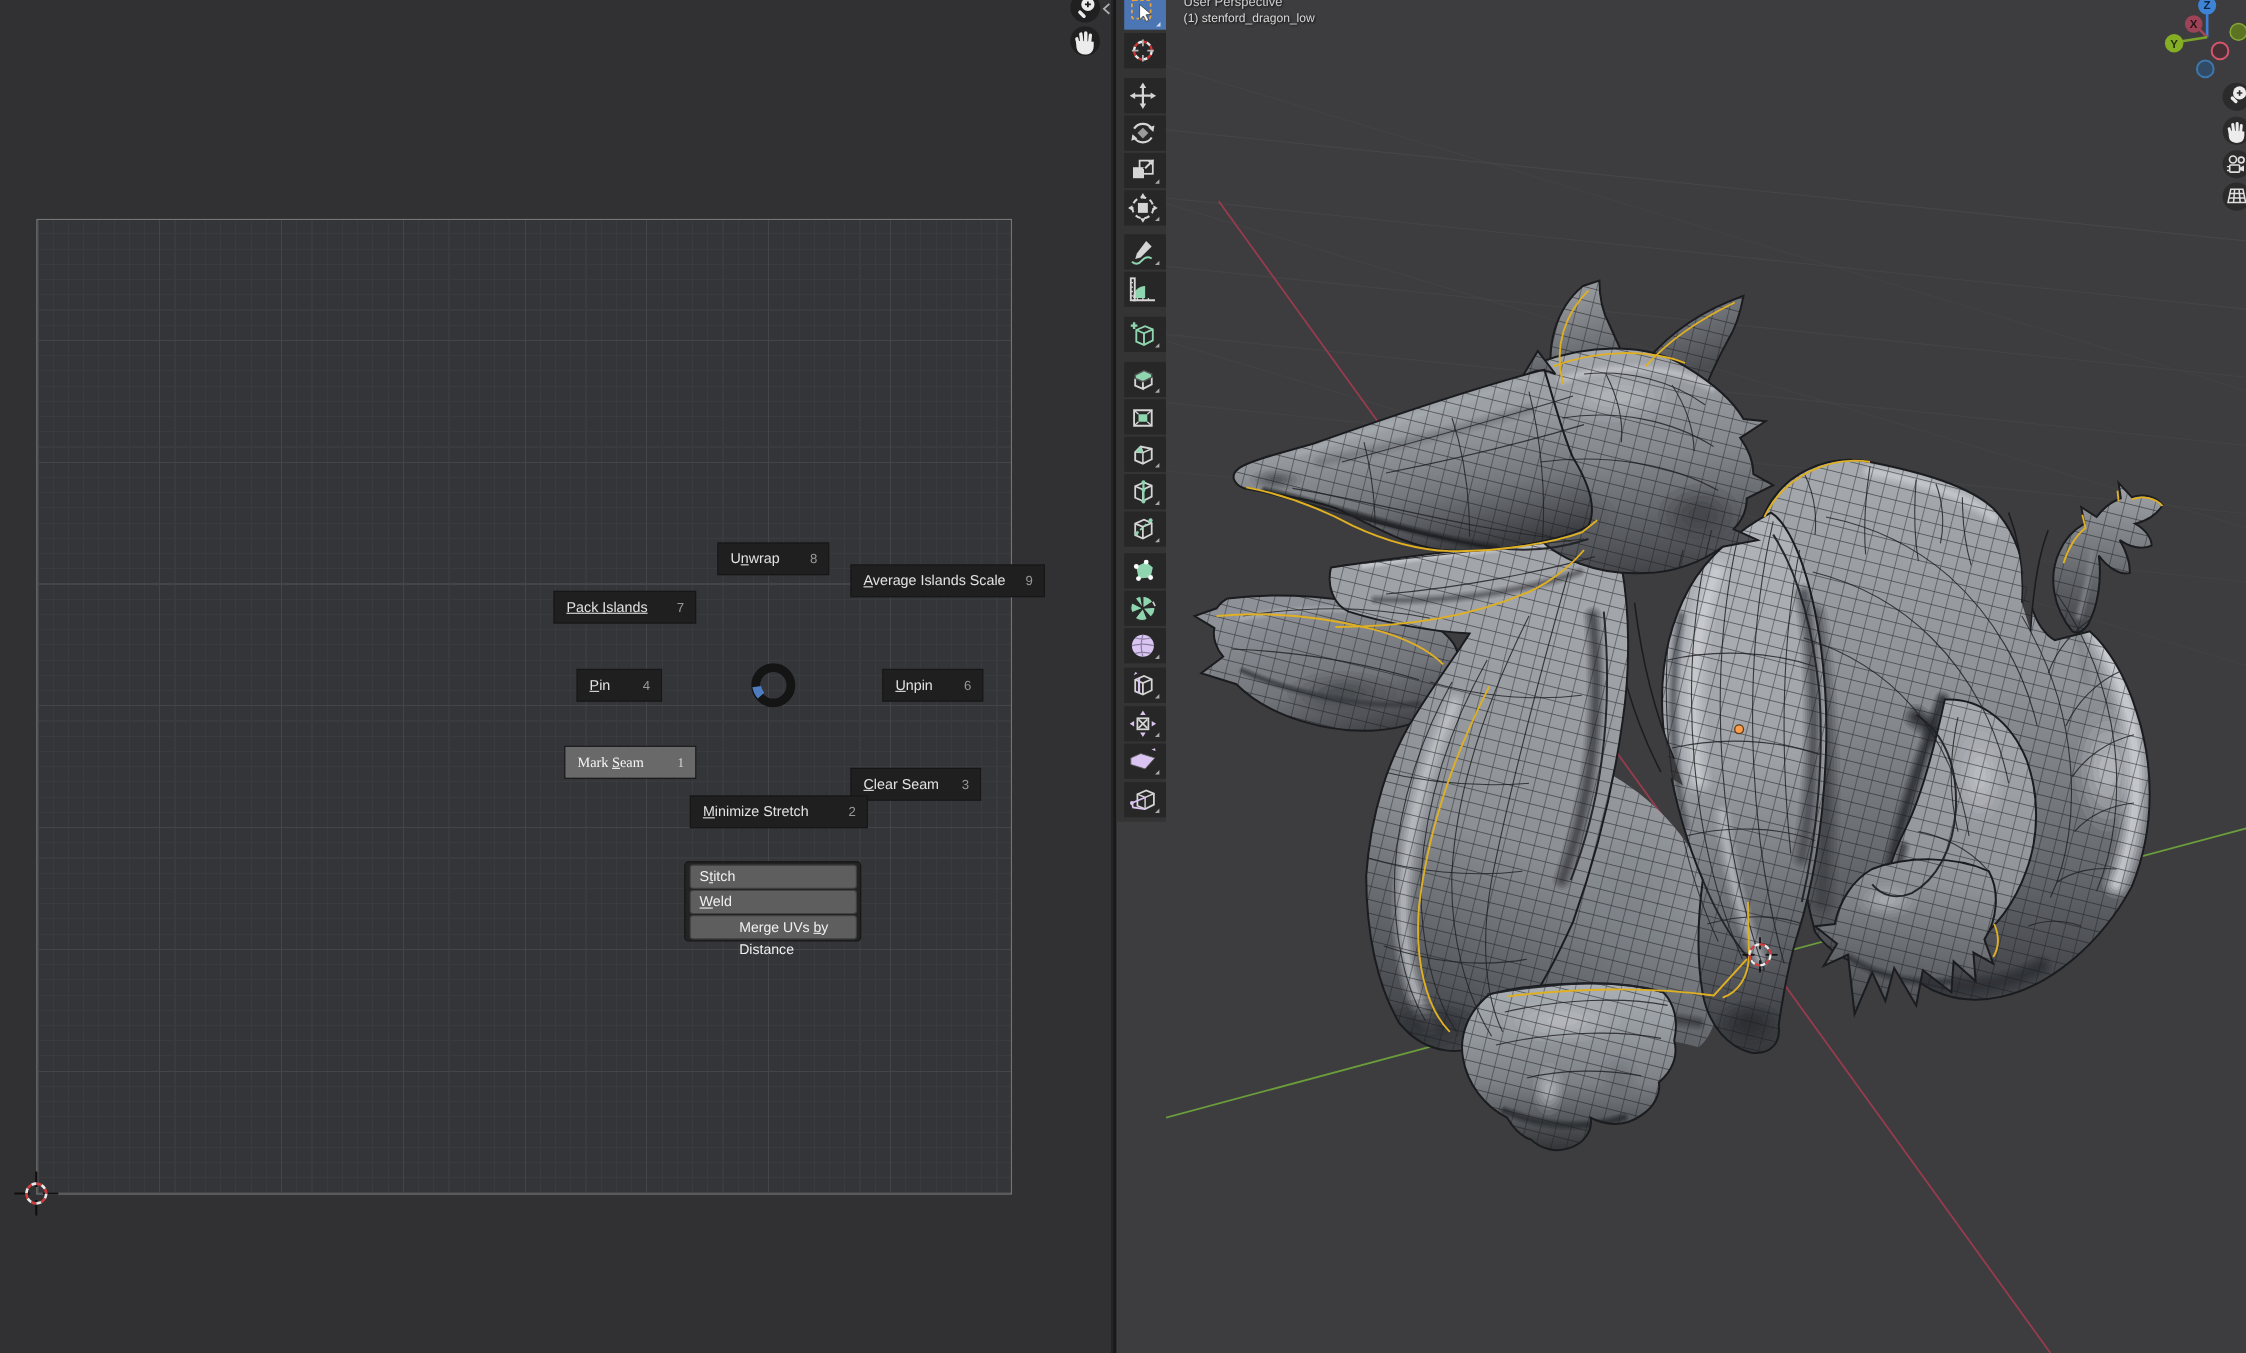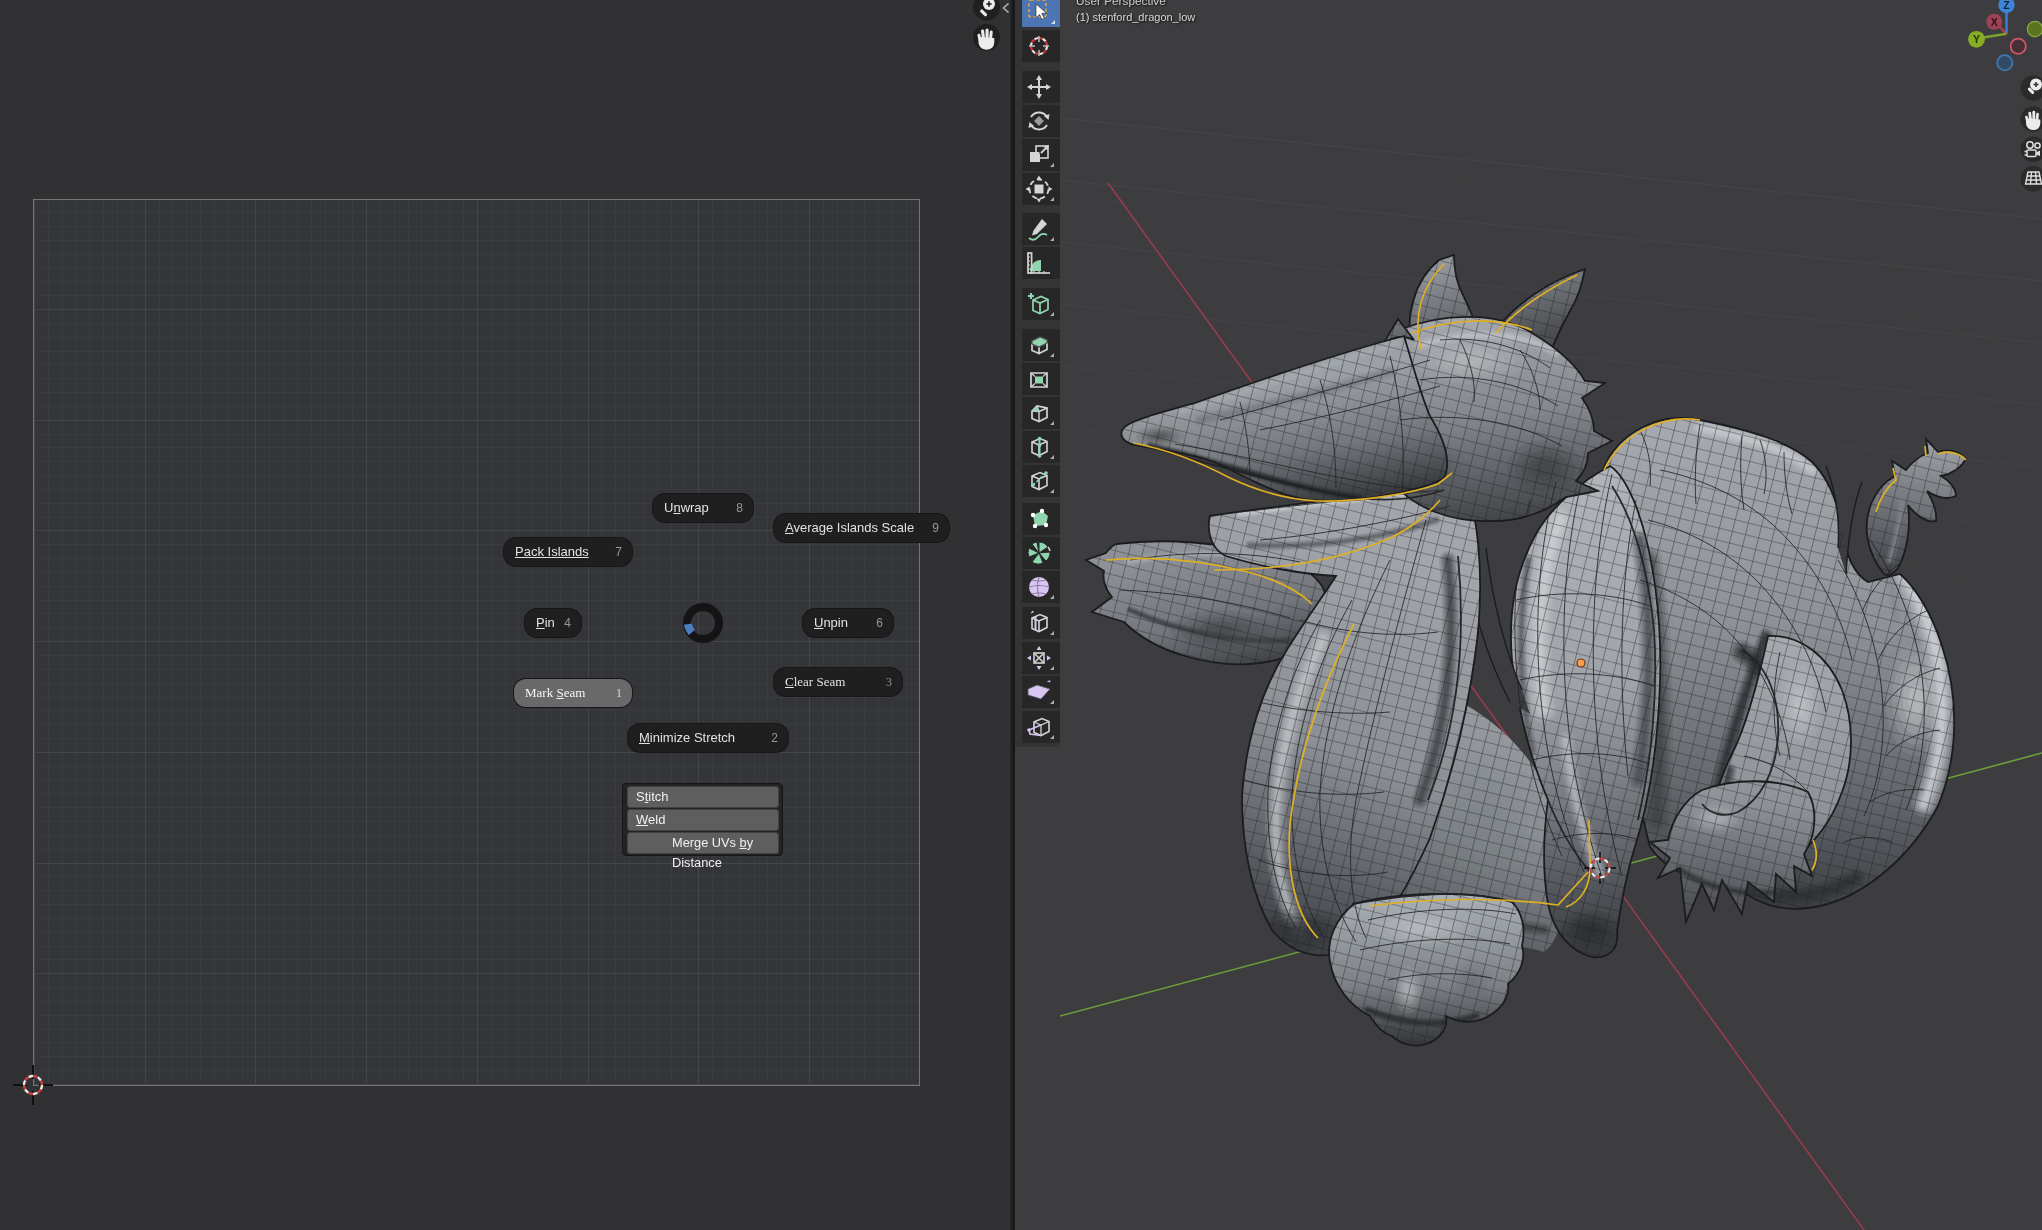--- a/index.html
+++ b/index.html
@@ -5,21 +5,21 @@
 html,body{margin:0;padding:0;background:#313133;}
 *{box-sizing:border-box;}
 #root{position:relative;width:2042px;height:1230px;overflow:hidden;background:#313133;font-family:"Liberation Sans",sans-serif;}
 #uvgrid{position:absolute;left:33px;top:199px;width:887px;height:887px;background-color:#343539;
 border:1px solid #757575;
 background-image:
 repeating-linear-gradient(90deg,#444548 0px,#444548 1px,transparent 1px,transparent 110.71px),
 repeating-linear-gradient(0deg,#444548 0px,#444548 1px,transparent 1px,transparent 110.71px),
 repeating-linear-gradient(90deg,#3a3b3e 0px,#3a3b3e 1px,transparent 1px,transparent 13.839px),
 repeating-linear-gradient(0deg,#3a3b3e 0px,#3a3b3e 1px,transparent 1px,transparent 13.839px);}
-.pie{position:absolute;height:28px;background:#1f1f1f;border-radius:12px;color:#e2e2e2;font-size:13px;line-height:28px;padding-left:11px;box-shadow:0 0 0 1px #161616;}
+.pie{position:absolute;height:28px;background:#1f1f1f;border-radius:0;color:#e2e2e2;font-size:13px;line-height:28px;padding-left:11px;box-shadow:0 0 0 1px #161616;}
 .pie .num{position:absolute;right:10px;color:#989898;font-size:12px;}
 .sub{position:absolute;left:627px;width:152px;height:22px;background:#5e5e5e;border:1px solid #424242;border-radius:3px;color:#f0f0f0;font-size:13px;line-height:20px;padding-left:8px;}
 #vhead{position:absolute;left:1076px;top:-6px;color:#cccccc;font-size:11.8px;line-height:15px;text-shadow:1px 1px 2px rgba(0,0,0,.8);}
 #vhead2{position:absolute;left:1076px;top:10px;color:#d8d8d8;font-size:11px;line-height:15px;text-shadow:1px 1px 2px rgba(0,0,0,.8);}
 .tbtn{position:absolute;left:1022px;width:38px;height:32px;background:#272727;}
 </style>
 </head>
 <body>
 <div id="root">
 
@@ -50,24 +50,24 @@
       <path d="M-8 2 Q-8.5 8 -4.5 10.5 Q-1 12.5 3.5 11 Q7.5 9.5 7.8 4 L7.8 0 L-8 -1 Z"></path>
     </g>
   </svg>
   <svg style="position:absolute;left:1001px;top:2px;" width="10" height="12" viewBox="0 0 10 12">
       <path d="M7.5 1.5 L2.5 6 L7.5 10.5" fill="none" stroke="#b0b0b0" stroke-width="1.6"></path>
     </svg>
 
   <div class="pie" style="left:653px;top:494px;width:100px;">U<span style="text-decoration:underline;">n</span>wrap<span class="num">8</span></div>
   <div class="pie" style="left:504px;top:538px;width:128px;text-decoration:underline;">Pack <span style="text-decoration:underline;">I</span>slands<span class="num">7</span></div>
   <div class="pie" style="left:774px;top:514px;width:175px;"><span style="text-decoration:underline;">A</span>verage Islands Scale<span class="num">9</span></div>
-  <div class="pie" style="left:525px;top:609px;width:56px;"><span style="text-decoration:underline;">P</span>in<span class="num">4</span></div>
+  <div class="pie" style="left:525px;top:609px;width:76px;"><span style="text-decoration:underline;">P</span>in<span class="num">4</span></div>
   <div class="pie" style="left:803px;top:609px;width:90px;"><span style="text-decoration:underline;">U</span>npin<span class="num">6</span></div>
   <div class="pie" style="left:514px;top:679px;width:118px;background:#696969;color:#f5f5f5;font-family:Liberation Serif, serif;">Mark <span style="text-decoration:underline;">S</span>eam<span class="num" style="color:#d8d8d8;">1</span></div>
-  <div class="pie" style="left:774px;top:668px;width:128px;font-family:Liberation Serif, serif;"><span style="text-decoration:underline;">C</span>lear Seam<span class="num">3</span></div>
+  <div class="pie" style="left:774px;top:699px;width:117px;"><span style="text-decoration:underline;">C</span>lear Seam<span class="num">3</span></div>
   <div class="pie" style="left:628px;top:724px;width:160px;"><span style="text-decoration:underline;">M</span>inimize Stretch<span class="num">2</span></div>
 
   <div style="position:absolute;left:622px;top:783px;width:161px;height:73px;background:#232323;border:1px solid #161616;border-radius:4px;"></div>
   <div class="sub" style="top:786px;">S<span style="text-decoration:underline;">t</span>itch</div>
   <div class="sub" style="top:809px;"><span style="text-decoration:underline;">W</span>eld</div>
   <div class="sub" style="top:832px;font-size:12.8px;padding-left:44px;">Merge UVs <span style="text-decoration:underline;">b</span>y Distance</div>
 
   <svg style="position:absolute;left:675px;top:595px;" width="56" height="56" viewBox="0 0 56 56">
     <circle cx="28" cy="28" r="16" fill="none" stroke="#131313" stroke-width="8" opacity="0.95"></circle>
     <path d="M 14.5 33.5 A 16 16 0 0 1 13.3 24.5" fill="none" stroke="#4e7cc0" stroke-width="8" transform="rotate(-18 28 28)"></path>

